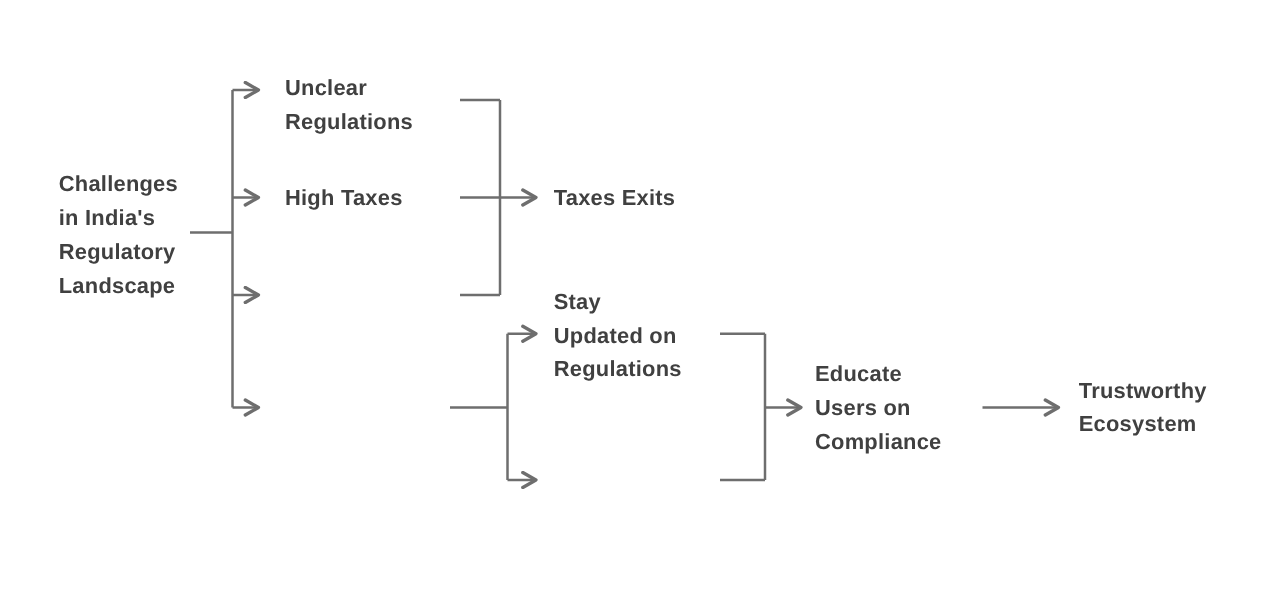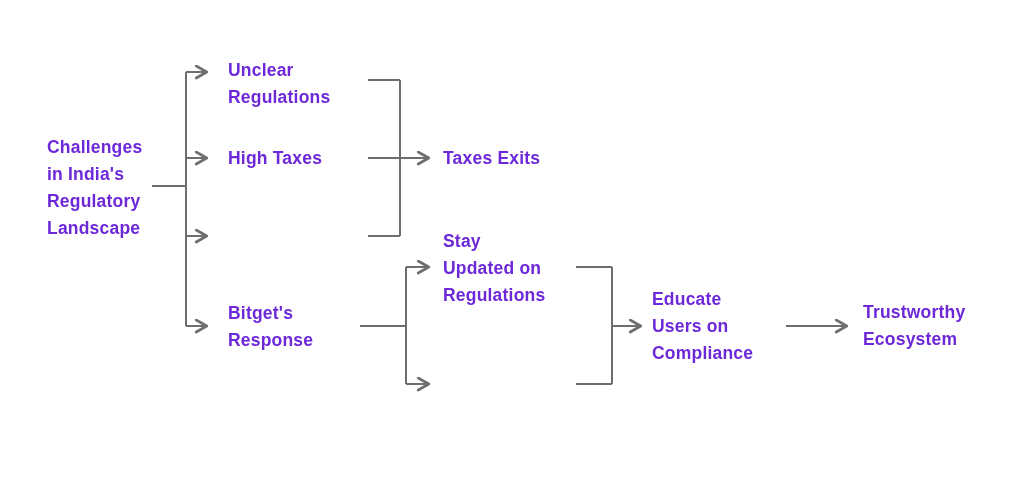--- a/index.html
+++ b/index.html
@@ -20,21 +20,21 @@
     inset: 0;
     width: 1024px;
     height: 479px;
   }
   .node {
     position: absolute;
     font-weight: 700;
     font-size: 17.5px;
     line-height: 27px;
     letter-spacing: 0.2px;
-    color: #6d28d9;
+    color: #404040;
     white-space: pre-line;
   }
   .n-root      { left: 47px;  top: 134px; }
   .n-unclear   { left: 228px; top: 57px;  }
   .n-taxes     { left: 228px; top: 145px; }
   .n-stringent { left: 228px; top: 210px; }
   .n-bitget    { left: 228px; top: 300px; }
   .n-market    { left: 443px; top: 145px; }
   .n-stay      { left: 443px; top: 228px; }
   .n-adapt     { left: 443px; top: 345px; }
@@ -87,22 +87,20 @@
 in India's
 Regulatory
 Landscape</div>
 
   <div class="node n-unclear">Unclear
 Regulations</div>
 
   <div class="node n-taxes">High Taxes</div>
 
 
-  <div class="node n-bitget">Bitget's
-Response</div>
 
   <div class="node n-market">Taxes Exits</div>
 
   <div class="node n-stay">Stay
 Updated on
 Regulations</div>
 
 
   <div class="node n-trust">Trustworthy
 Ecosystem</div>

